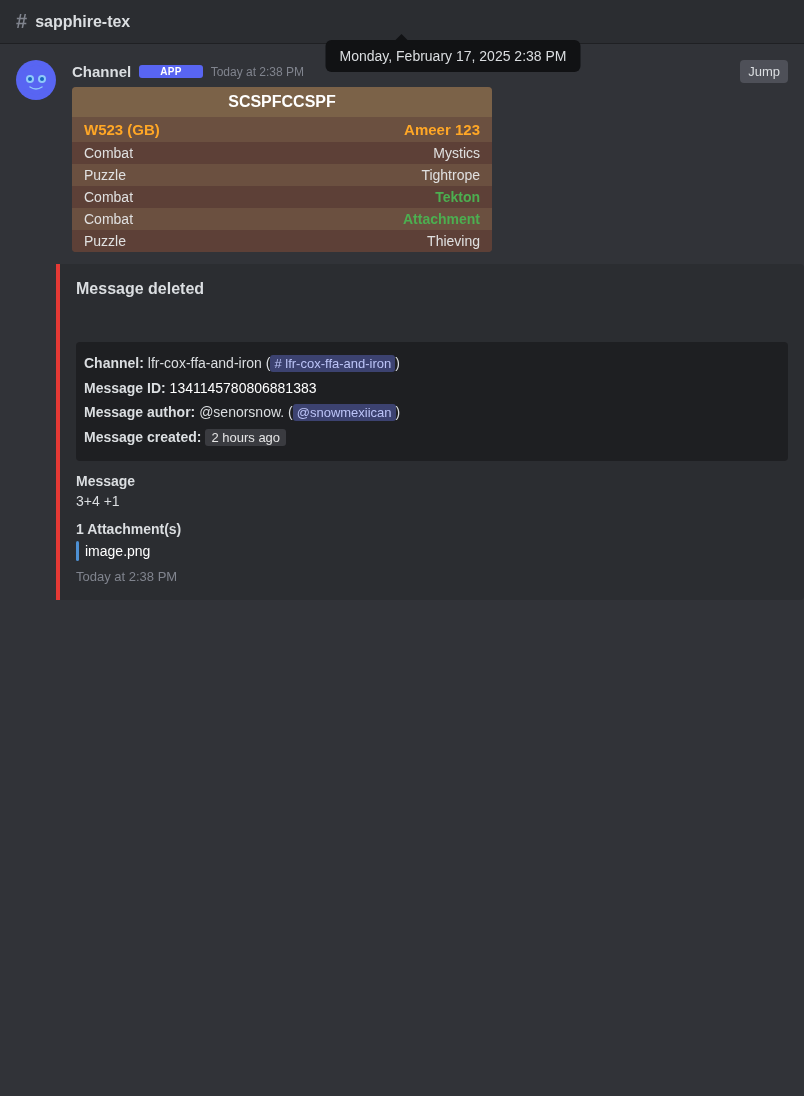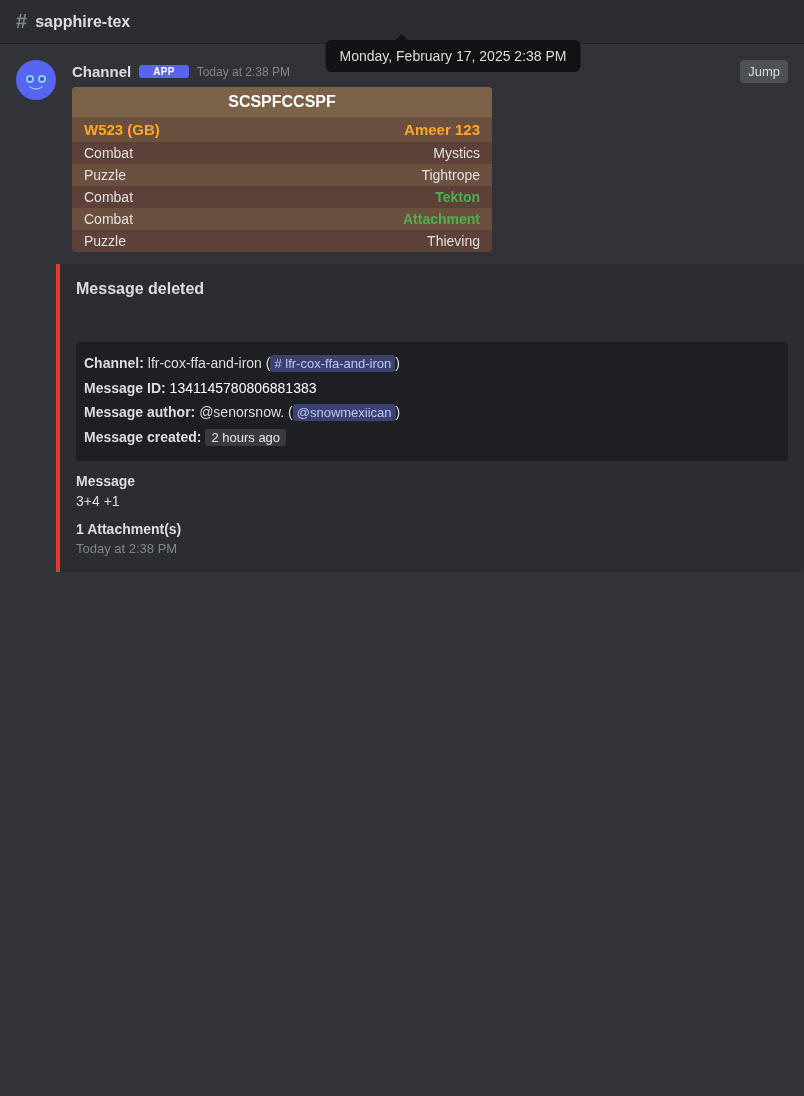--- a/index.html
+++ b/index.html
@@ -95,21 +95,21 @@
       color: #dbdee1;
       font-weight: 700;
       font-size: 15px;
     }
 
     .app-badge {
       background: #5865f2;
       color: white;
       font-size: 10px;
       font-weight: 700;
-      padding: 1px 14px;
+      padding: 1px 21px;
       border-radius: 3px;
       letter-spacing: 0.3px;
     }
 
     .message-timestamp {
       color: #80848e;
       font-size: 12px;
     }
 
     .jump-button {
@@ -315,15 +315,19 @@
     <div class="embed-field">
       <span class="embed-field-label">Message created:</span>
       <span class="timestamp-pill">2 hours ago</span>
     </div>
   </div>
 
   <div class="embed-section-title">Message</div>
   <div class="embed-section-content">3+4 +1</div>
 
   <div class="embed-section-title">1 Attachment(s)</div>
+  <div class="attachment-link-row">
+    <div class="attachment-bar"></div>
+    <a class="embed-field-link" href="#">image.png</a>
+  </div>
 
   <div class="embed-footer-time">Today at 2:38 PM</div>
 </div>
 
 </body></html>

